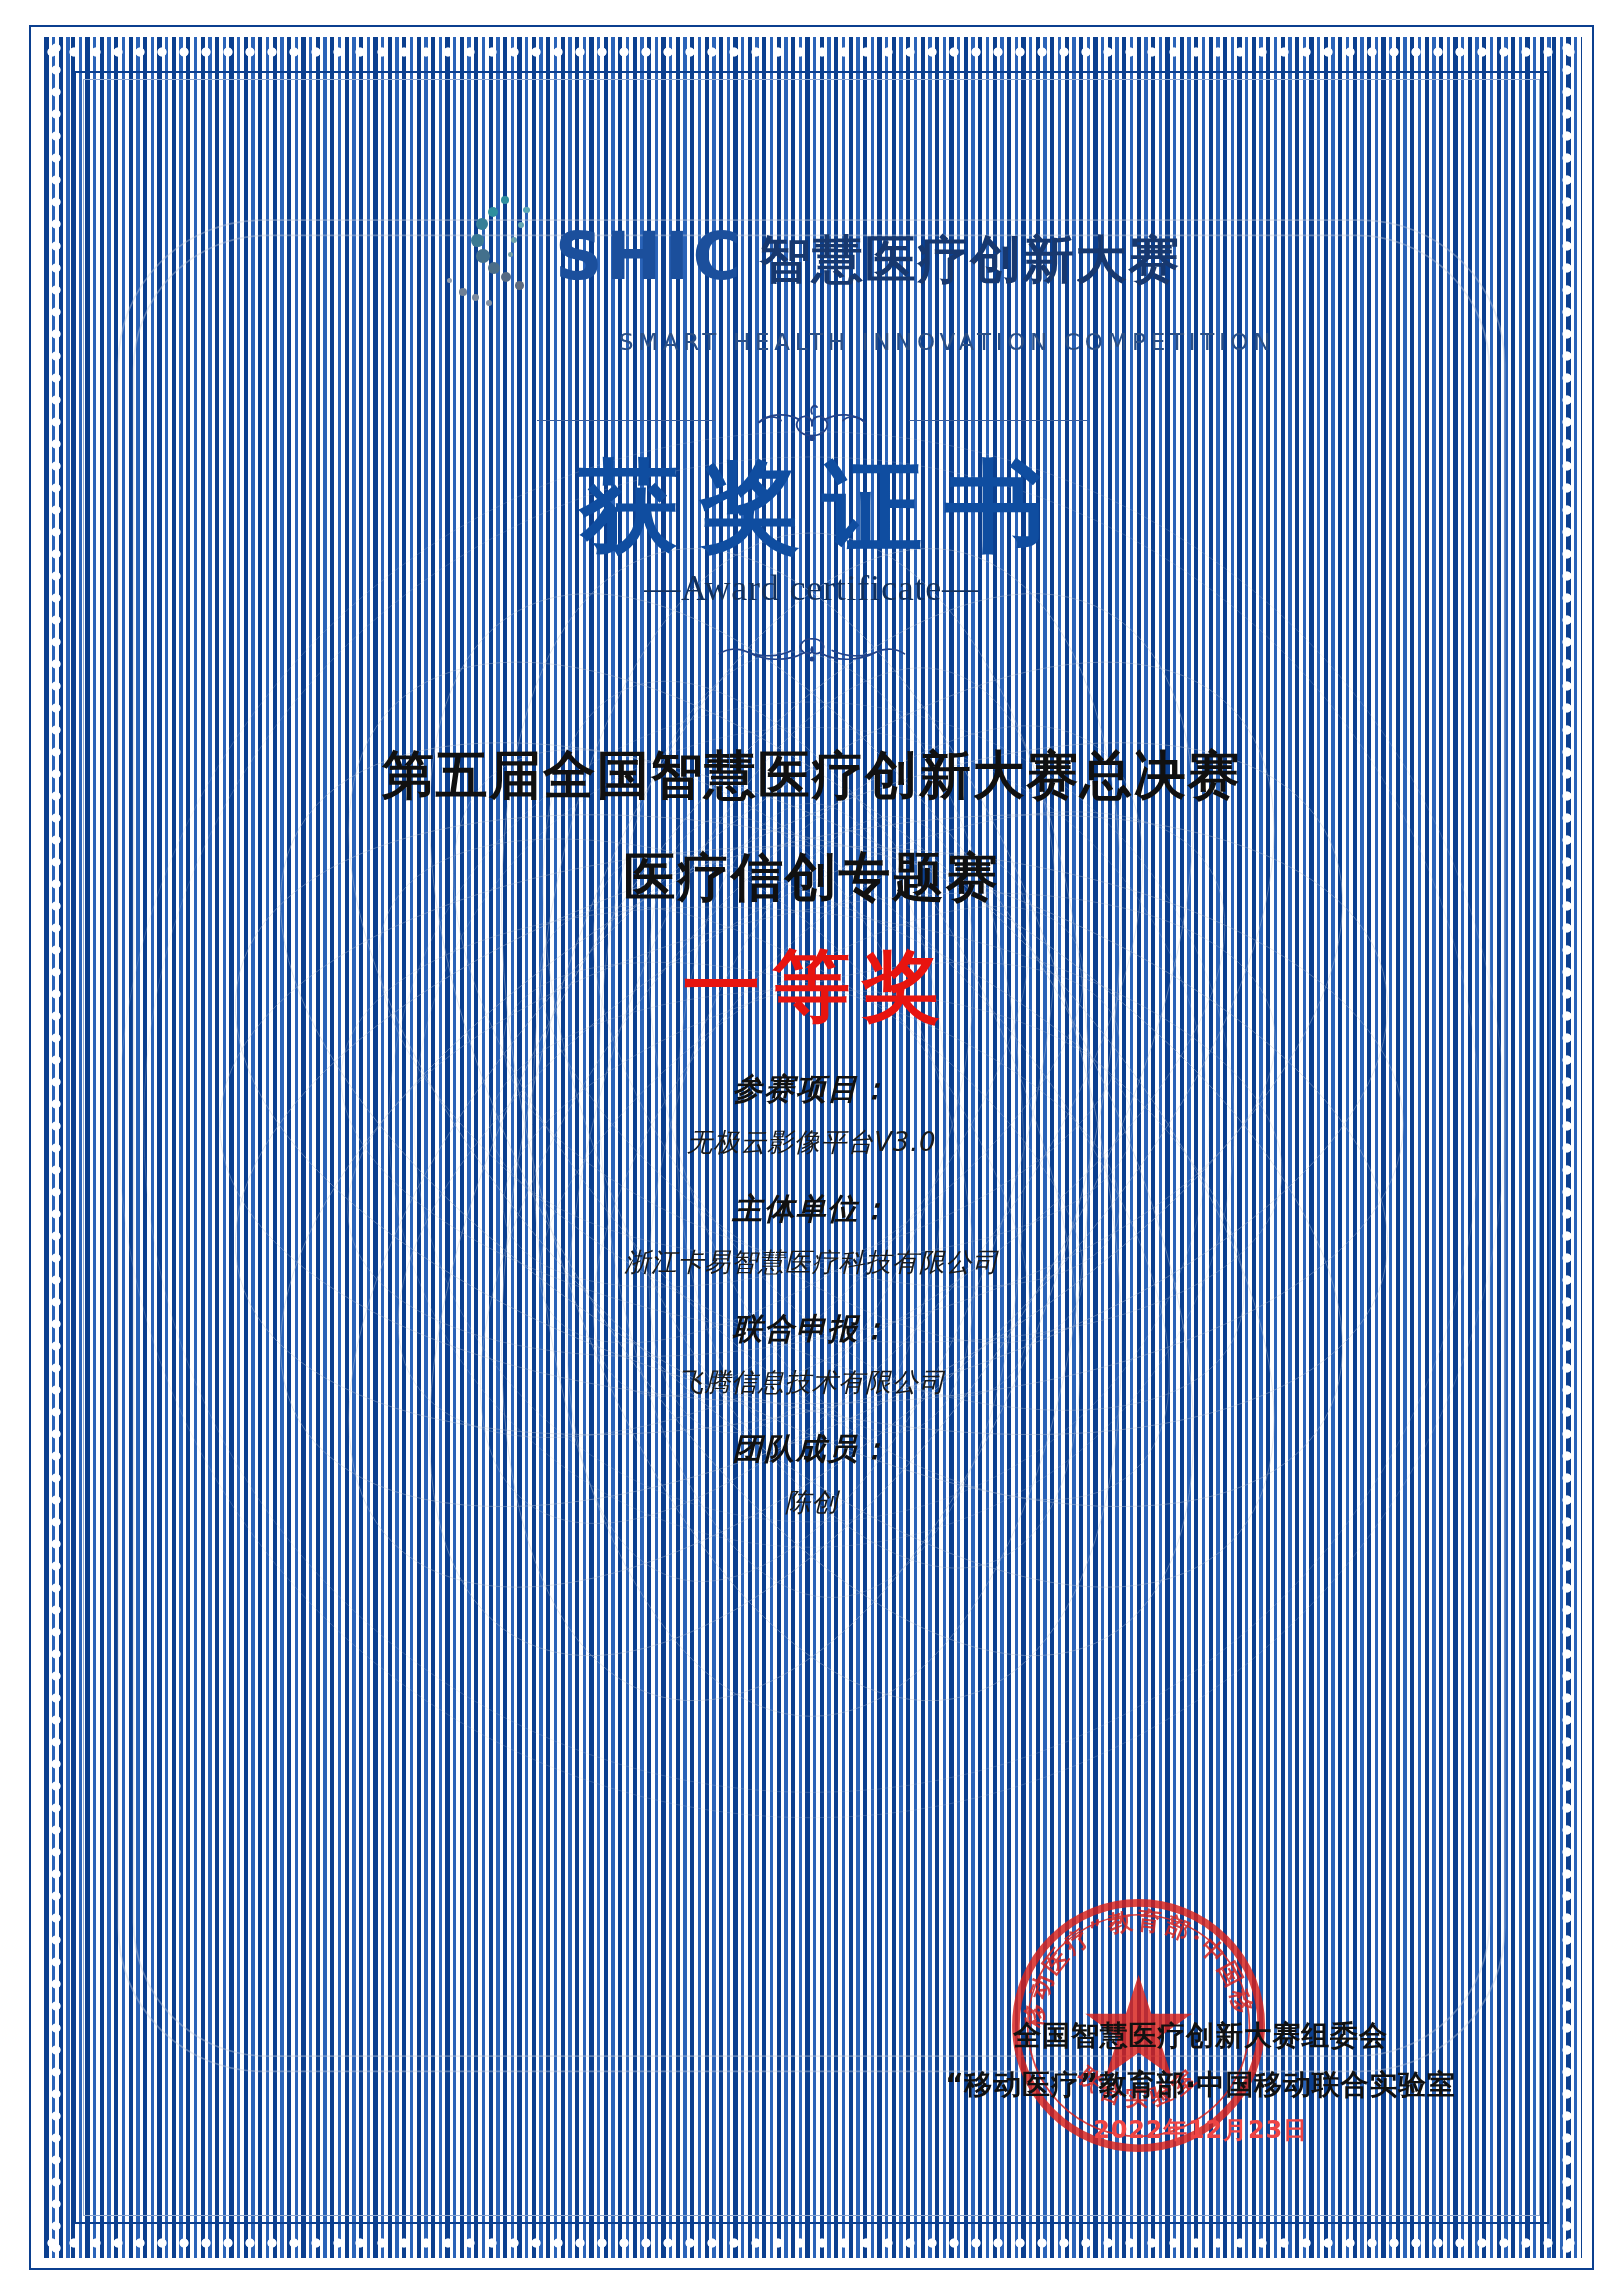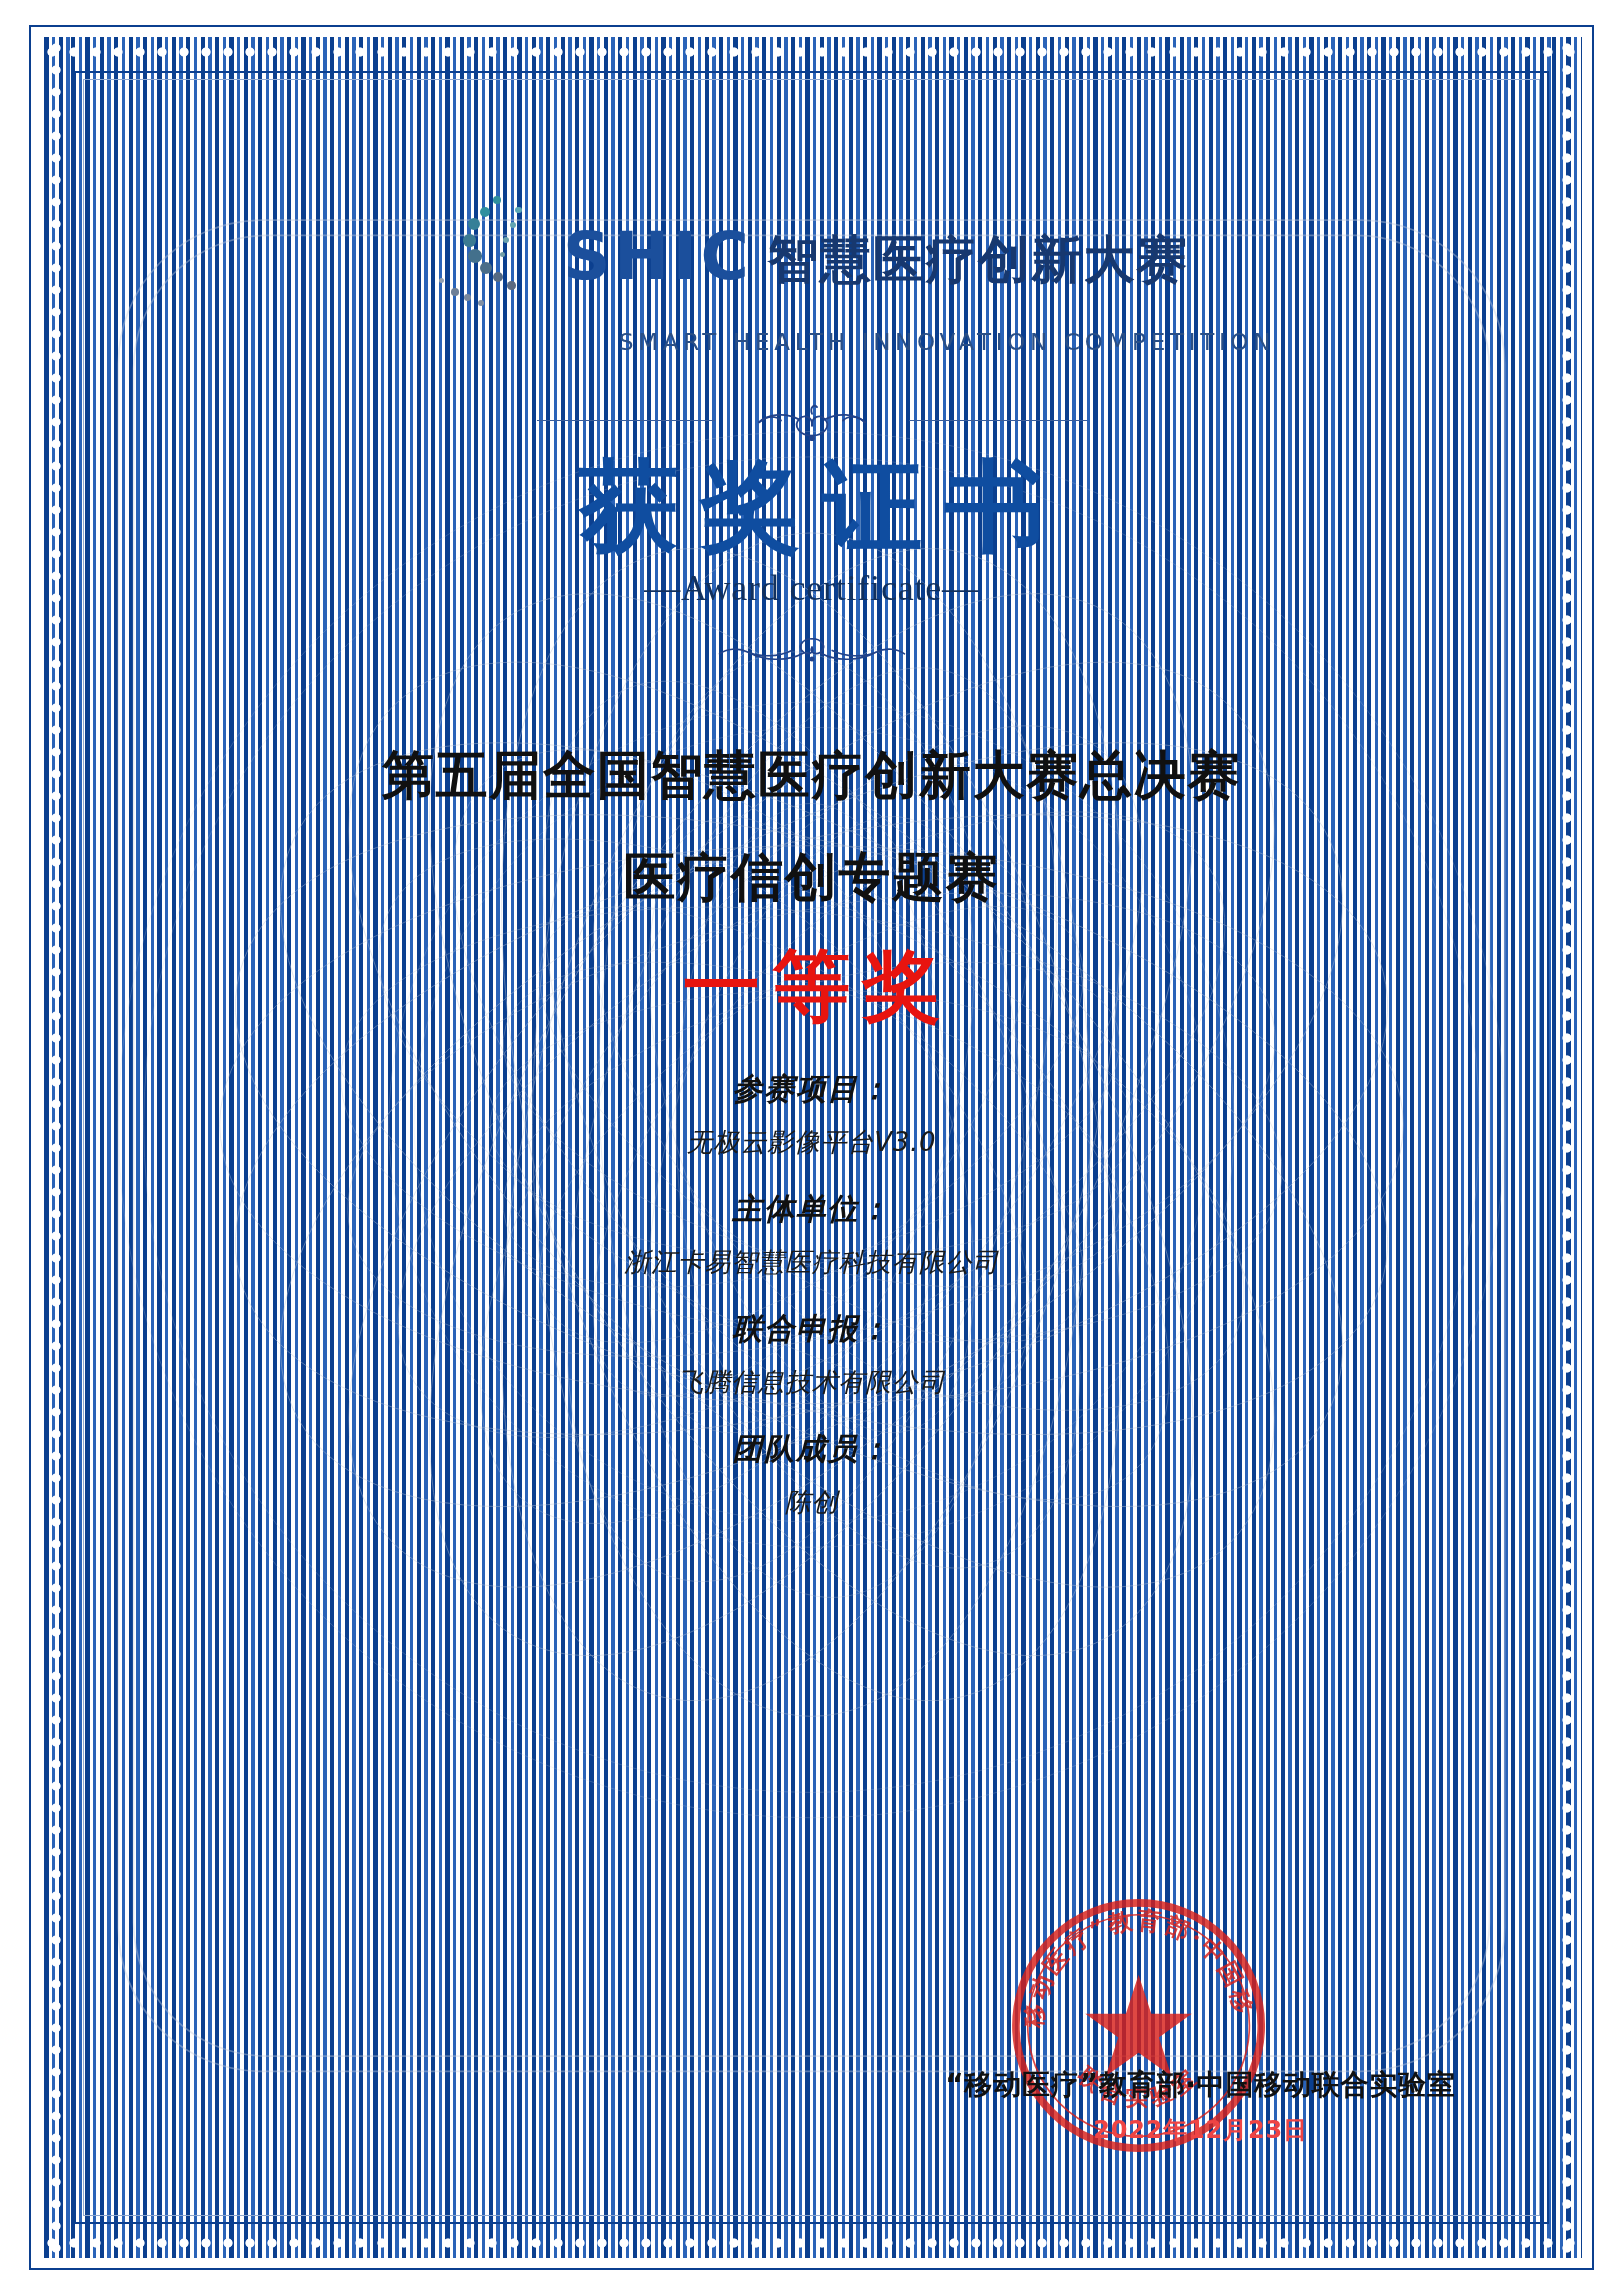--- a/index.html
+++ b/index.html
@@ -137,21 +137,20 @@
     align-items: flex-end;
     gap: 15px;
   }
   .logo-shic {
     font-family: "DejaVu Sans", sans-serif;
     font-weight: bold;
     font-size: 66px;
     letter-spacing: 3.4px;
     color: #1b4f9c;
     line-height: 1;
-    padding-left: 16px;
   }
   .logo-cn {
     font-family: "DejaVu Sans", sans-serif;
     font-weight: bold;
     font-size: 51px;
     color: #17386f;
     letter-spacing: 1.7px;
     line-height: 1.05;
     padding-bottom: 3.4px;
   }
@@ -461,18 +460,19 @@
         </text>
         <text font-family="'DejaVu Serif', serif" font-size="27" font-weight="bold" fill="#d8201a" letter-spacing="6">
           <textPath href="#sealArcBottom" startOffset="50%" text-anchor="middle">联合实验室</textPath>
         </text>
         <polygon fill="#d8201a" points="152,92 167,138 215,138 176,166 191,212 152,184 113,212 128,166 89,138 137,138"></polygon>
       </g>
     </svg>
   </div>
 
   <div class="signature">
+    <div class="sig-line">全国智慧医疗创新大赛组委会</div>
     <div class="sig-line">“移动医疗”教育部·中国移动联合实验室</div>
     <div class="sig-date">2022年12月23日</div>
   </div>
 
 </div>
 
 
 </body></html>

